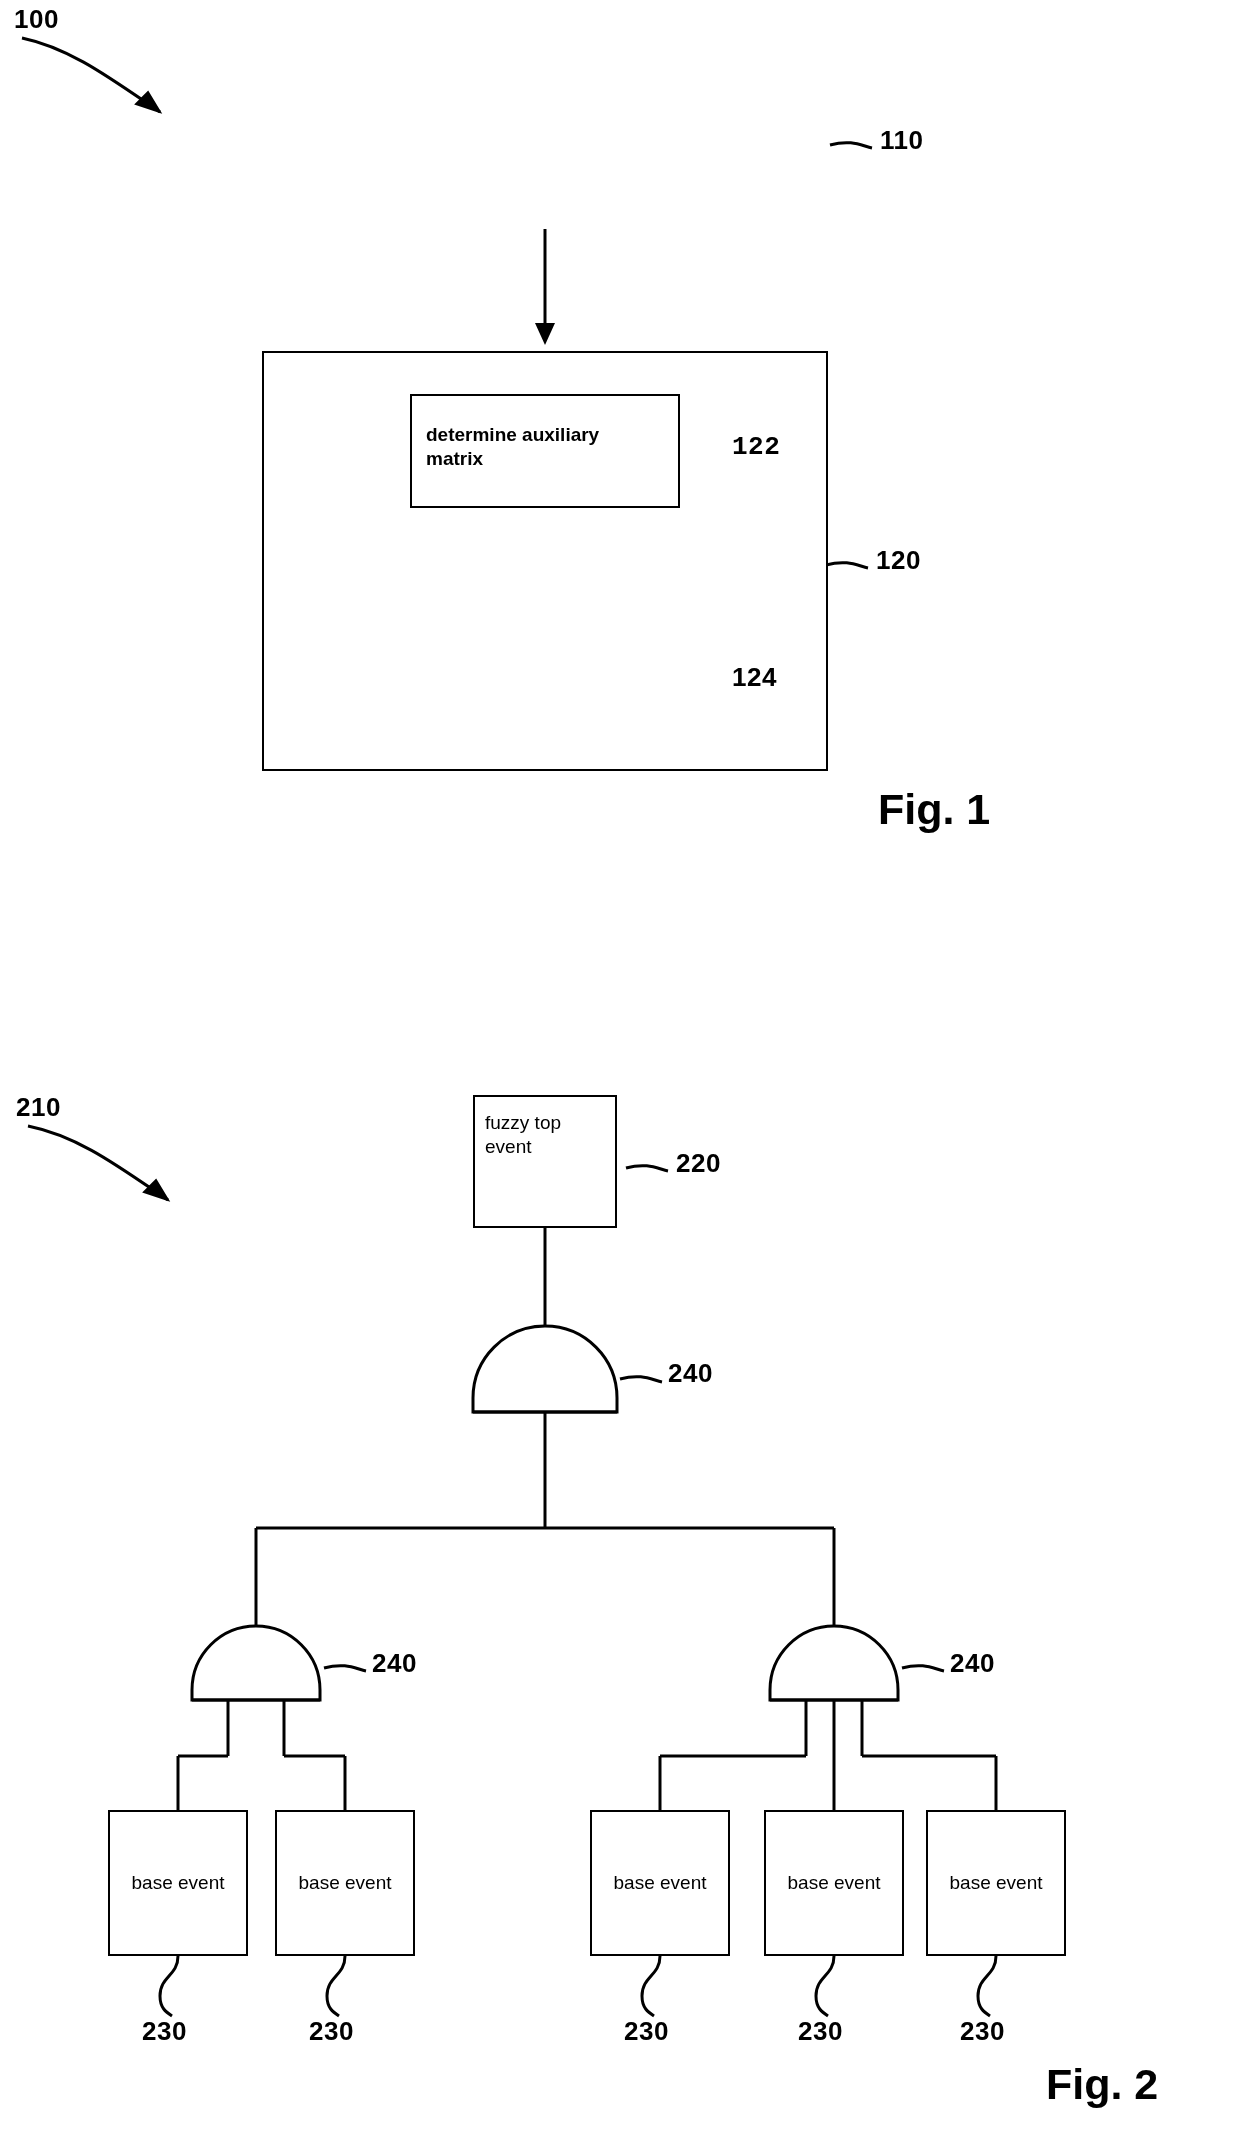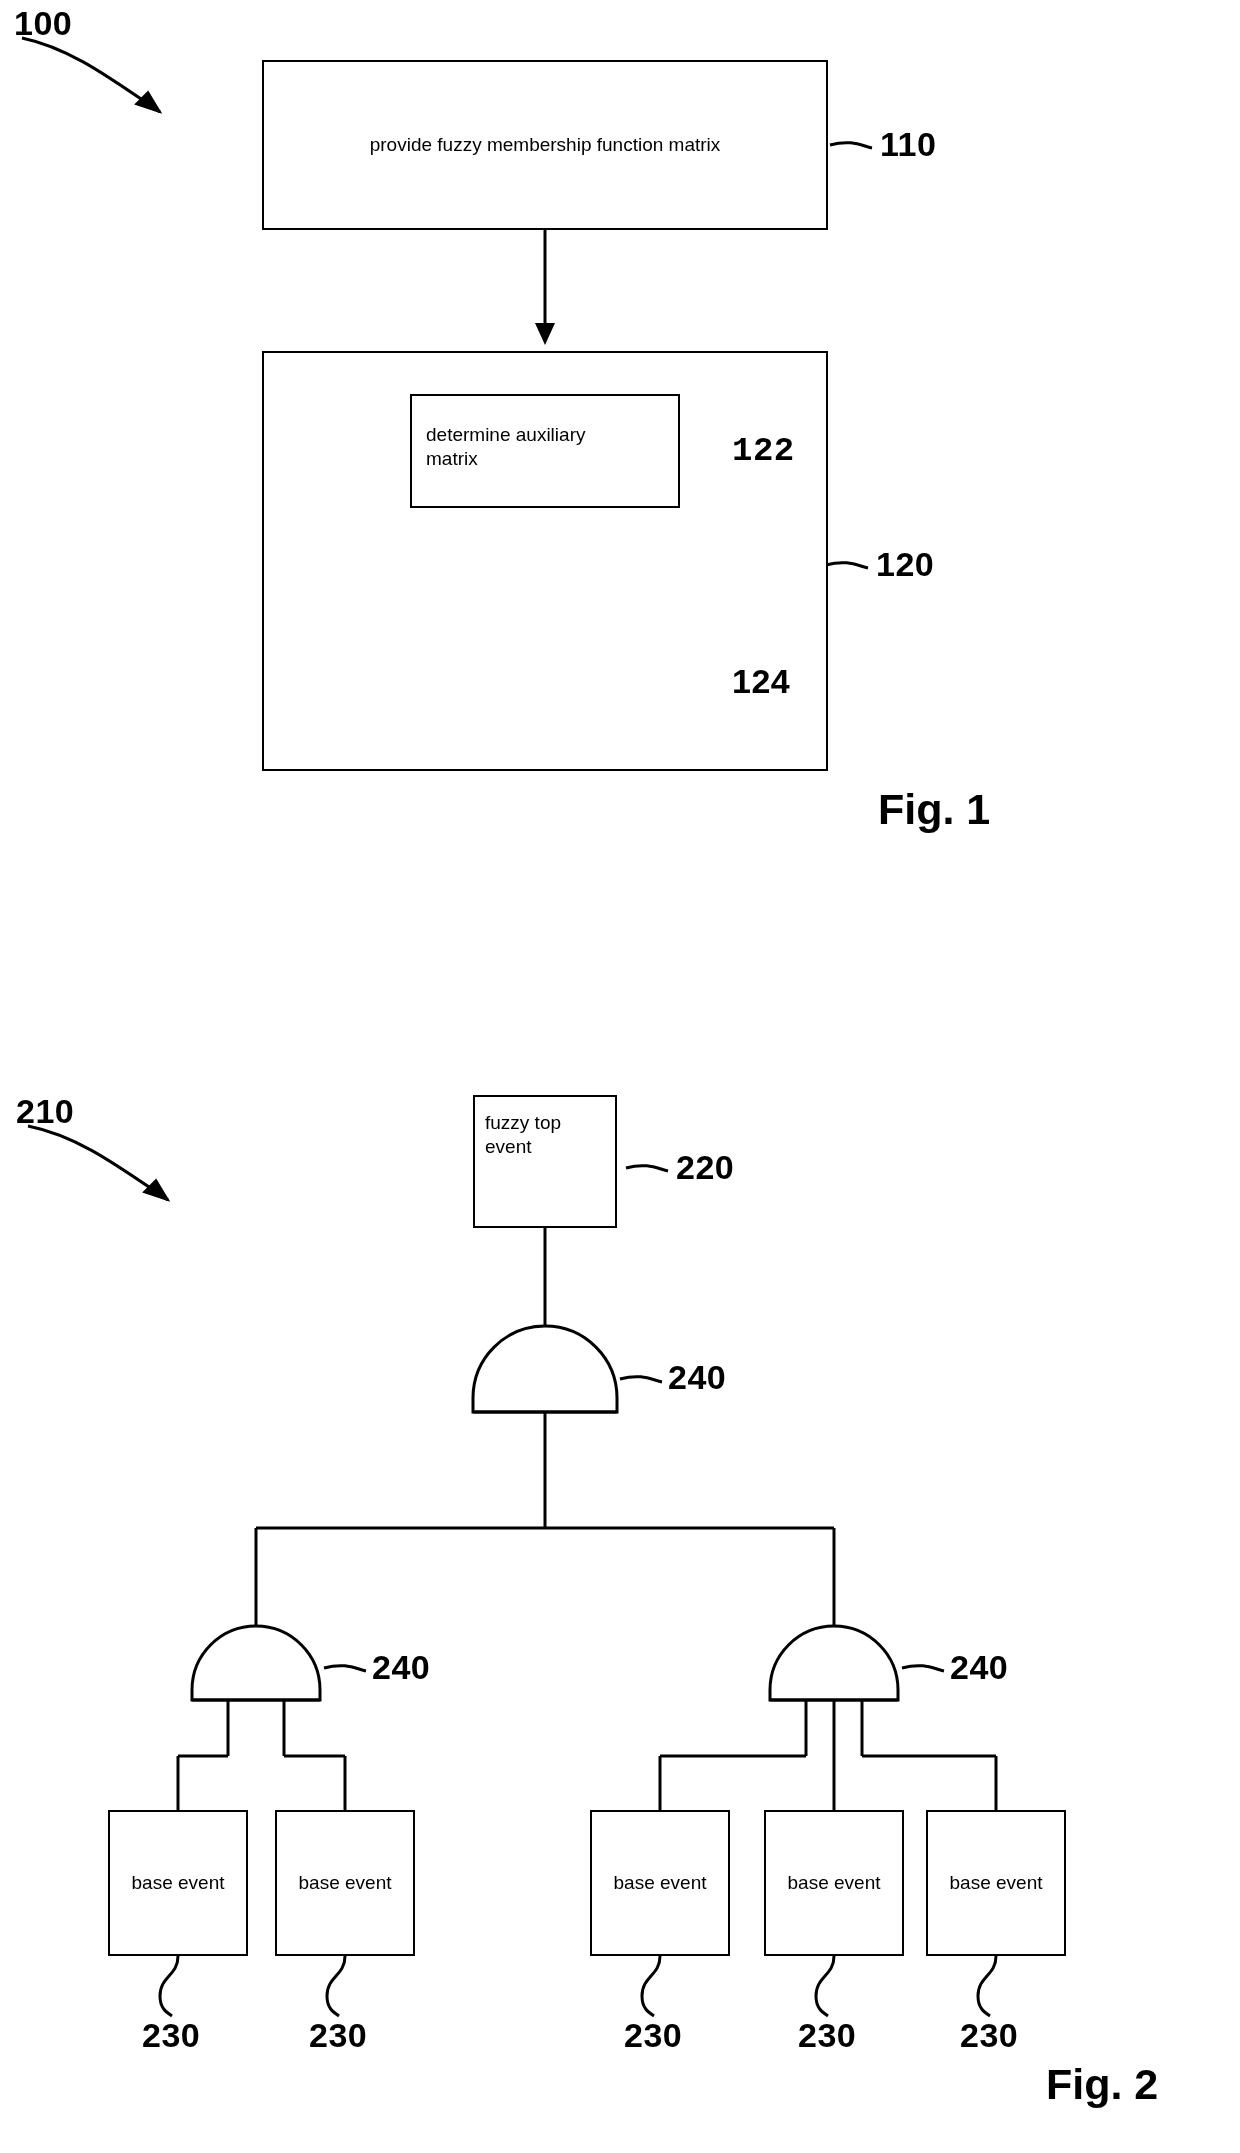--- a/index.html
+++ b/index.html
@@ -36,21 +36,21 @@
   }
   .box .txt {
     position: absolute;
     font-size: 19px;
     line-height: 24px;
     color: #000;
     white-space: pre-line;
   }
   .label {
     position: absolute;
-    font-size: 34px;
+    font-size: 26px;
     font-weight: bold;
     letter-spacing: 0.5px;
     color: #000;
     white-space: nowrap;
   }
   .figlabel {
     position: absolute;
     font-size: 43px;
     font-weight: bold;
     color: #000;
@@ -150,29 +150,26 @@
 
     <path d="M 178 1956 C 178 1976 160 1976 160 1996 C 160 2008 166 2012 172 2016" fill="none" stroke="#000" stroke-width="3"></path>
     <path d="M 345 1956 C 345 1976 327 1976 327 1996 C 327 2008 333 2012 339 2016" fill="none" stroke="#000" stroke-width="3"></path>
     <path d="M 660 1956 C 660 1976 642 1976 642 1996 C 642 2008 648 2012 654 2016" fill="none" stroke="#000" stroke-width="3"></path>
     <path d="M 834 1956 C 834 1976 816 1976 816 1996 C 816 2008 822 2012 828 2016" fill="none" stroke="#000" stroke-width="3"></path>
     <path d="M 996 1956 C 996 1976 978 1976 978 1996 C 978 2008 984 2012 990 2016" fill="none" stroke="#000" stroke-width="3"></path>
   </svg>
 
   <div class="label" style="left:14px; top:4px;">100</div>
 
-  <div class="box" style="left:262px; top:60px; width:566px; height:170px;">
-    <div class="txt centered" style="left:0; top:0; width:100%; height:100%;">provide fuzzy membership function matrix</div>
-  </div>
   <div class="label" style="left:880px; top:125px;">110</div>
 
   <div class="box" style="left:262px; top:351px; width:566px; height:420px;"></div>
   <div class="label" style="left:876px; top:545px;">120</div>
 
-  <div class="box" style="left:410px; top:394px; width:270px; height:114px;">
+  <div class="box" style="left:410px; top:394px; width:270px; height:114px;font-weight:bold;">
     <div class="txt" style="left:14px; top:27px; width:244px;">determine auxiliary
 matrix</div>
   </div>
   <div class="label" style="left:732px; top:432px;font-family:Liberation Mono, monospace;">122</div>
 
   <div class="label" style="left:732px; top:662px;">124</div>
 
   <div class="figlabel" style="left:878px; top:785px;">Fig. 1</div>
 
   <div class="label" style="left:16px; top:1092px;">210</div>

